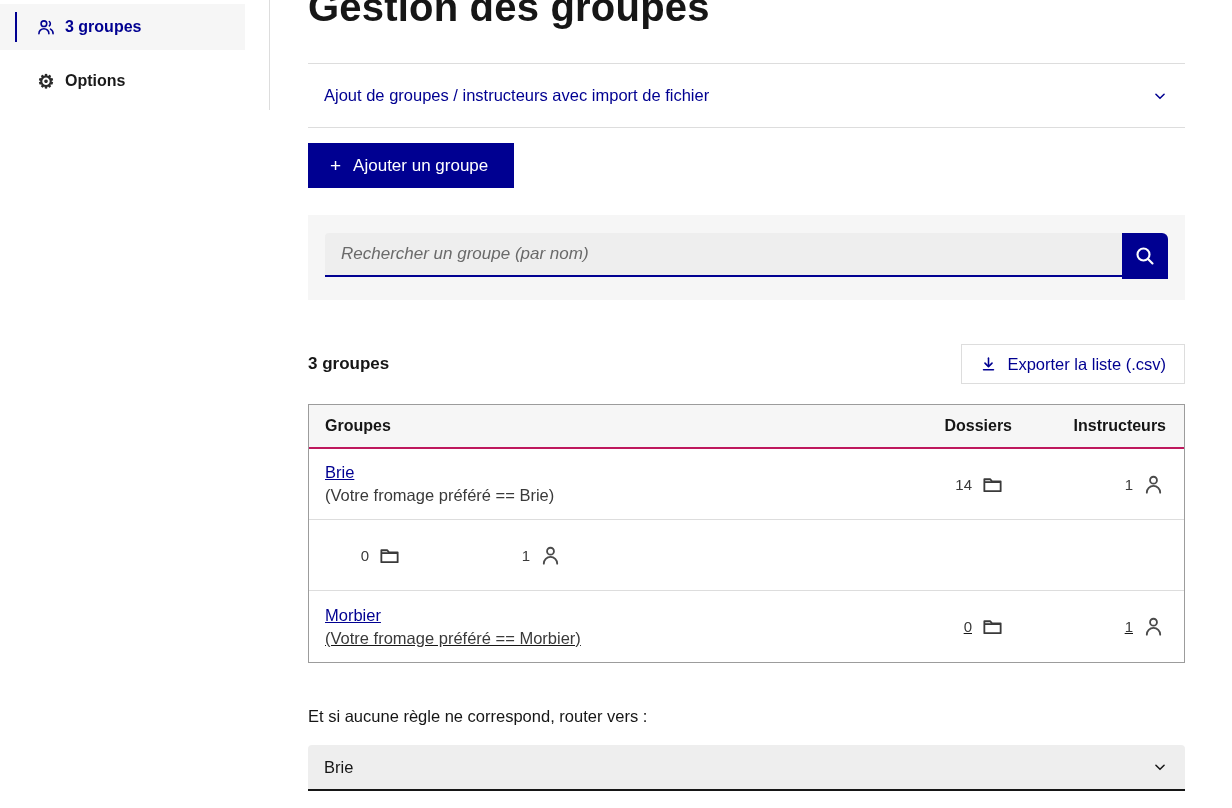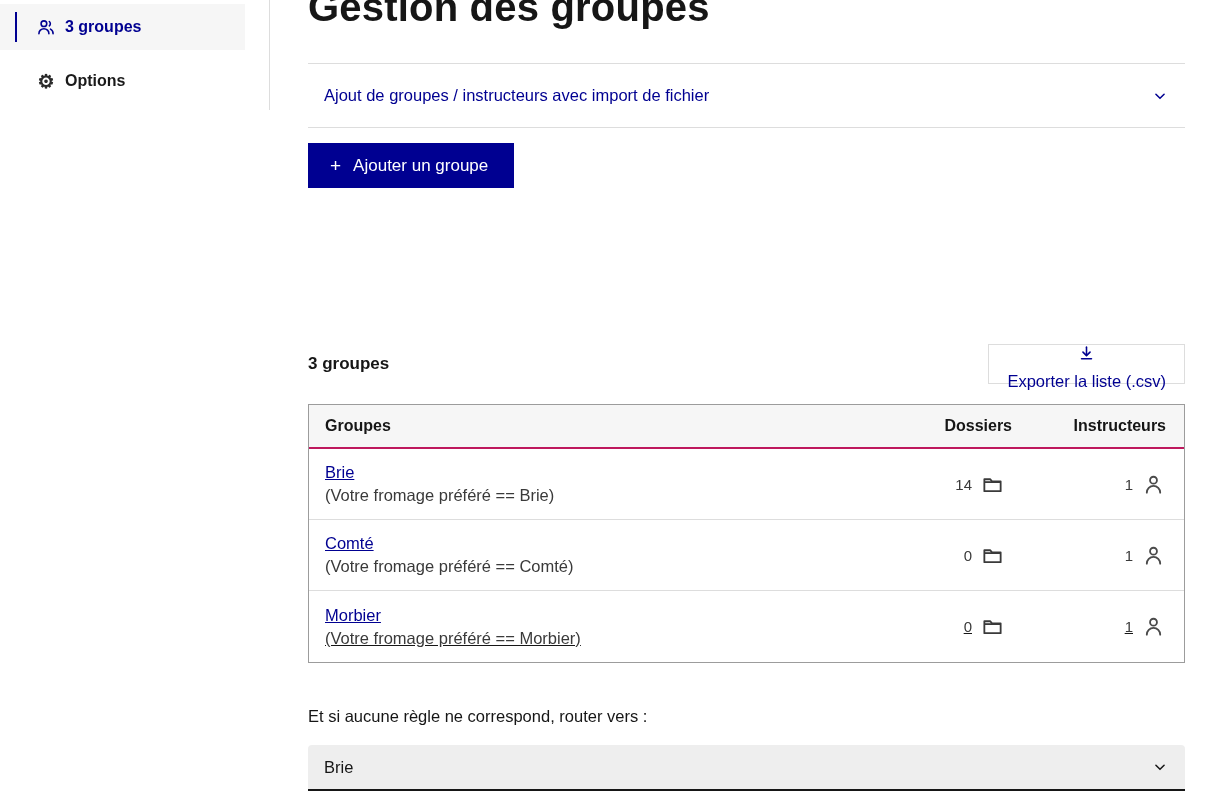--- a/index.html
+++ b/index.html
@@ -40,21 +40,21 @@
                   font-style:italic; color:#3a3a3a; outline:none; }
   .search-input::placeholder { color:#6a6a6a; font-style:italic; opacity:1; }
   .search-btn { width:46px; height:46px; margin-top:0; background:#000091; border:none; cursor:pointer;
                 border-radius:0 6px 0 0; display:flex; align-items:center; justify-content:center; }
 
   .count-row { position:absolute; top:344px; left:0; width:877px; height:40px;
                display:flex; align-items:center; justify-content:space-between; }
   .count-label { font-size:17px; font-weight:700; color:#161616; }
   .btn-export { height:40px; background:#fff; border:1px solid #ddd; color:#000091;
                 font-family:inherit; font-size:16.5px; font-weight:500;
-                display:flex; align-items:center; gap:10px; padding:0 18px; cursor:pointer;flex-direction:column; }
+                display:flex; align-items:center; gap:10px; padding:0 18px; cursor:pointer; }
 
   .groups-table { position:absolute; top:404px; left:0; width:877px; border:1px solid #9c9c9c; background:#fff; }
   .t-head { display:flex; align-items:center; height:44px; background:#f6f6f6;
             border-bottom:2px solid #be185d; font-weight:700; font-size:16px; }
   .t-row { display:flex; align-items:center; height:71px; border-bottom:1px solid #ddd; }
   .t-row:last-child { border-bottom:none;text-decoration:underline; }
   .c-name { flex:1; padding:0 16px; }
   .c-doss { width:120px; display:flex; justify-content:flex-end; align-items:center; gap:9px; padding-right:28px; }
   .c-inst { width:152px; display:flex; justify-content:flex-end; align-items:center; gap:9px; padding-right:19px; }
   .t-head .c-doss { padding-right:20px; }
@@ -106,20 +106,31 @@
         <polyline points="5 9 12 16 19 9"></polyline>
       </svg>
     </span>
   </div>
 
   <button class="btn-primary">
     <span class="btn-plus">+</span>
     <span>Ajouter un groupe</span>
   </button>
 
+  <div class="search-panel">
+    <input class="search-input" type="text" placeholder="Rechercher un groupe (par nom)" style="">
+    <button class="search-btn">
+      <span>
+        <svg width="24" height="24" viewBox="0 0 24 24" fill="none" stroke="#ffffff" stroke-width="2.1" stroke-linecap="round">
+          <circle cx="10.5" cy="10.5" r="6"></circle>
+          <line x1="15" y1="15" x2="19.5" y2="19.5"></line>
+        </svg>
+      </span>
+    </button>
+  </div>
 
   <div class="count-row">
     <span class="count-label">3 groupes</span>
     <button class="btn-export">
       <span>
         <svg width="17" height="17" viewBox="0 0 24 24" fill="none" stroke="#000091" stroke-width="2.2" stroke-linecap="round" stroke-linejoin="round">
           <path d="M12 3v11"></path>
             <polyline points="7 10 12 15 17 10"></polyline>
             <line x1="5" y1="19.5" x2="19" y2="19.5"></line>
         </svg>
@@ -154,24 +165,20 @@
       <span>
         <svg width="23" height="23" viewBox="0 0 24 24" fill="none" stroke="#4a4a4a" stroke-width="1.9" stroke-linecap="round">
           <circle cx="12" cy="7.5" r="3.6"></circle>
           <path d="M5 20.5a7 7 0 0 1 14 0"></path>
         </svg>
       </span>
     </div>
   </div>
 
   <div class="t-row">
-    <div class="c-name">
-      <a class="group-link">Comté</a>
-      <div class="group-rule">(Votre fromage préféré == Comté)</div>
-    </div>
     <div class="c-doss">
       <span class="cell-num">0</span>
       <span>
         <svg width="23" height="23" viewBox="0 0 24 24" fill="none" stroke="#3a3a3a" stroke-width="1.9" stroke-linejoin="round">
           <path d="M3.5 6.5h6l2 2.2h9V19h-17z"></path>
           <path d="M3.5 9.5h17"></path>
         </svg>
       </span>
     </div>
     <div class="c-inst">

